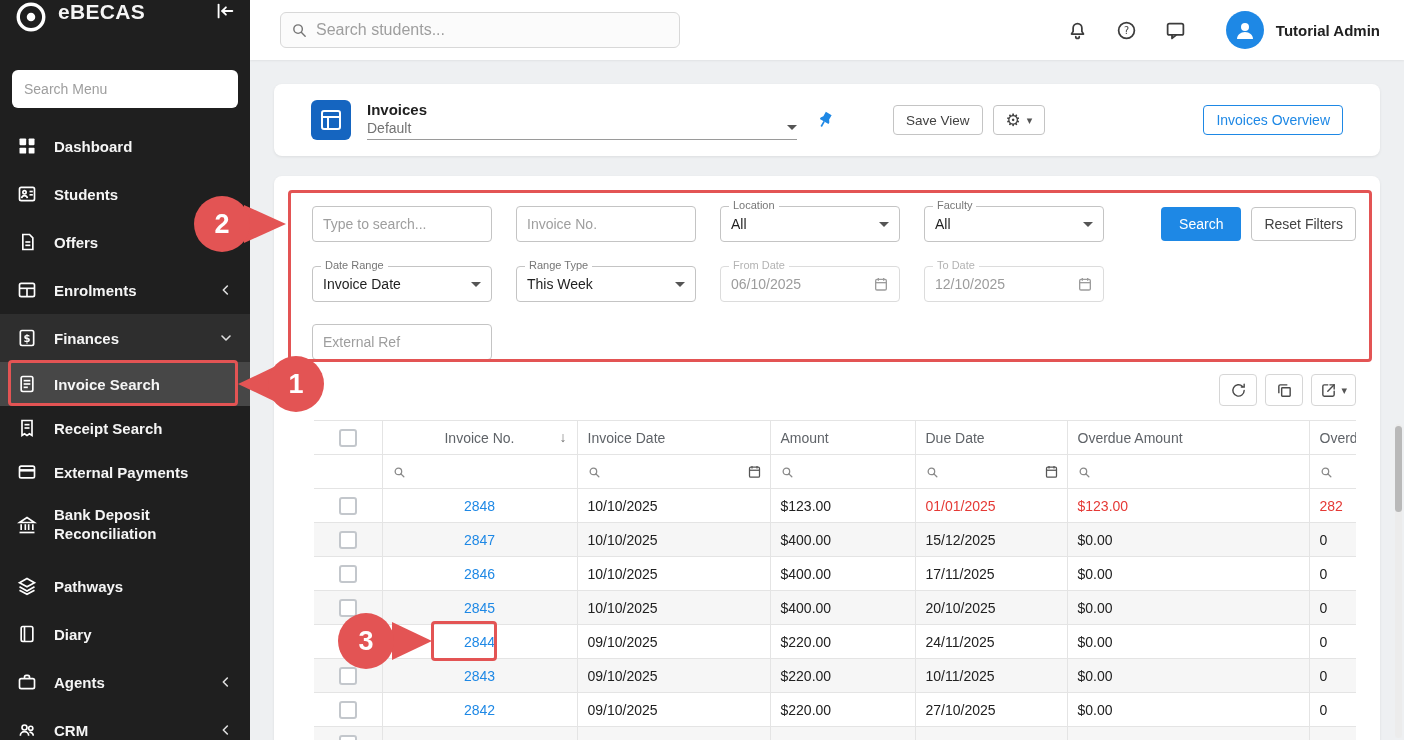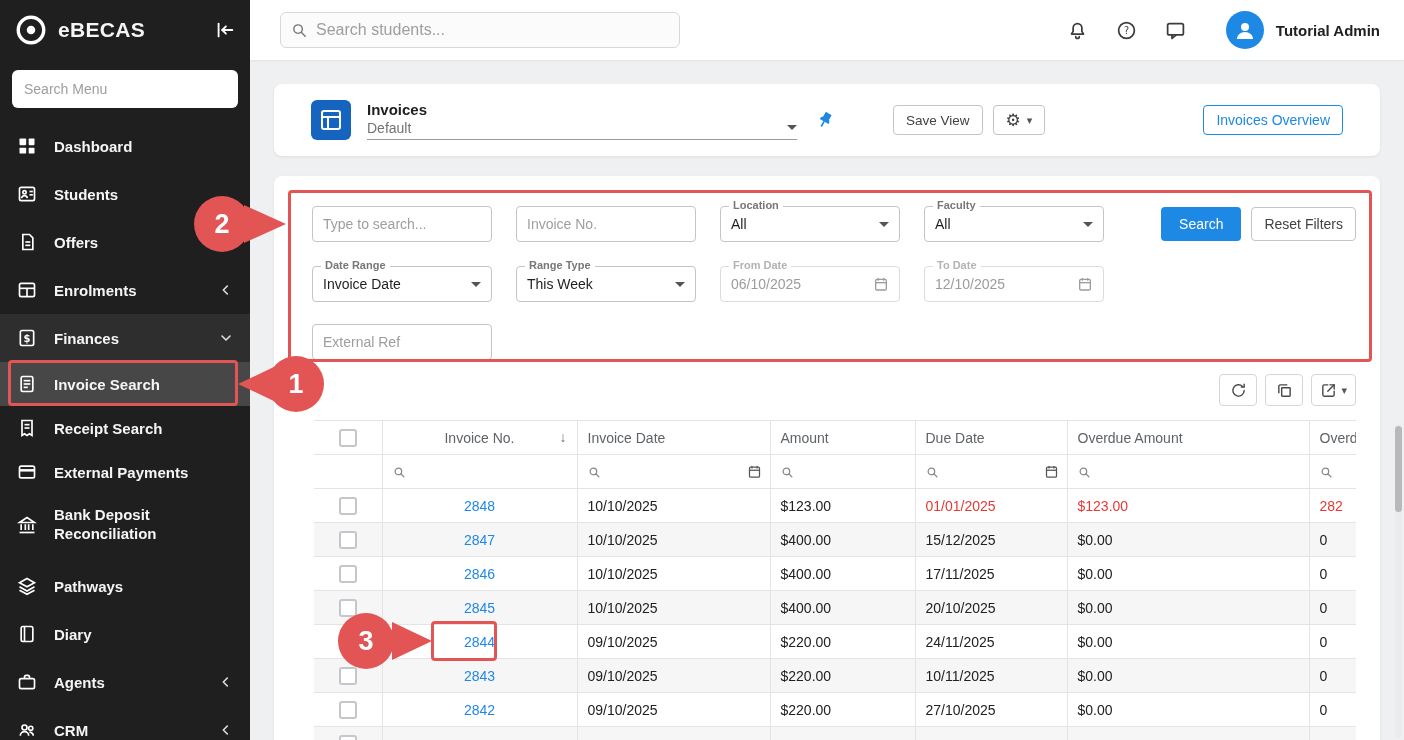--- a/index.html
+++ b/index.html
@@ -1,21 +1,21 @@
 <!DOCTYPE html>
 <html><head>
 <meta charset="utf-8">
 <style>
   * { margin:0; padding:0; box-sizing:border-box; }
   html,body { width:1404px; height:740px; overflow:hidden; }
   body { font-family:"Liberation Sans","DejaVu Sans",sans-serif; background:#eef0f2; color:#212121; position:relative; }
 
   
   .sidebar { position:absolute; left:0; top:0; width:250px; height:740px; background:#1f1f1f; color:#f5f5f5; z-index:10; }
-  .sb-head { height:60px; display:flex; align-items:center; padding:0 14px; gap:10px; }
+  .sb-head { height:60px; display:flex; align-items:flex-start; padding:0 14px; gap:10px; }
   .brand { font-size:21px; font-weight:700; letter-spacing:.3px; }
   .sb-collapse { margin-left:auto; cursor:pointer; display:flex; }
   .sb-search { padding:10px 12px 14px; }
   .sb-search input { width:100%; height:38px; border:none; border-radius:6px; padding:0 12px; font-size:14px; font-family:inherit; background:#fff; color:#333; }
   .sb-search input::placeholder { color:#9e9e9e; }
   .mi { display:flex; align-items:center; gap:16px; padding:0 16px; height:48px; font-size:15px; font-weight:600; cursor:pointer; }
   .mi .ic { width:22px; display:flex; justify-content:center; color:#fff; flex:0 0 22px; }
   .mi .lbl { white-space:nowrap; }
   .mi .chev { margin-left:auto; display:flex; color:#e0e0e0; }
   .mi.sub { height:44px; }
@@ -56,21 +56,21 @@
 
   
   .panel { margin-top:20px; padding:16px 24px; position:relative; min-height:600px; }
   .filter-area { padding:14px 0 8px 14px; }
   .f-row { display:flex; align-items:center; }
   .f-row + .f-row { margin-top:24px; }
   .f-row.last { margin-top:22px; }
   .f-field { position:relative; width:180px; height:36px; border:1px solid #c4c4c4; border-radius:4px; background:#fff; display:flex; align-items:center; padding:0 10px; margin-right:24px; }
   .f-field input { border:none; outline:none; width:100%; font-size:14px; font-family:inherit; background:transparent; color:#333; }
   .f-field input::placeholder { color:#9e9e9e; }
-  .flabel { position:absolute; top:-8px; left:8px; background:#fff; padding:0 4px; font-size:11px; color:#777; white-space:nowrap;font-weight:bold; }
+  .flabel { position:absolute; top:-8px; left:8px; background:#fff; padding:0 4px; font-size:11px; color:#777; white-space:nowrap; }
   .fvalue { font-size:14px; color:#1f1f1f; flex:1; white-space:nowrap; }
   .f-field .tri { margin-left:6px; }
   .f-field .cal { margin-left:6px; color:#6f6f6f; display:flex; }
   .f-field.disabled { border-color:#dcdcdc; }
   .f-field.disabled .flabel { color:#b3b3b3; }
   .f-field.disabled .fvalue { color:#9c9c9c; }
   .f-field.disabled .cal { color:#9c9c9c; }
   .search-btn { margin-left:auto; height:34px; padding:0 18px; background:#1e88e5; color:#fff; border:none; border-radius:4px; font-size:14px; font-family:Liberation Sans, sans-serif; cursor:pointer; }
   .reset-btn { margin-left:10px; height:34px; font-size:14px; }
 

